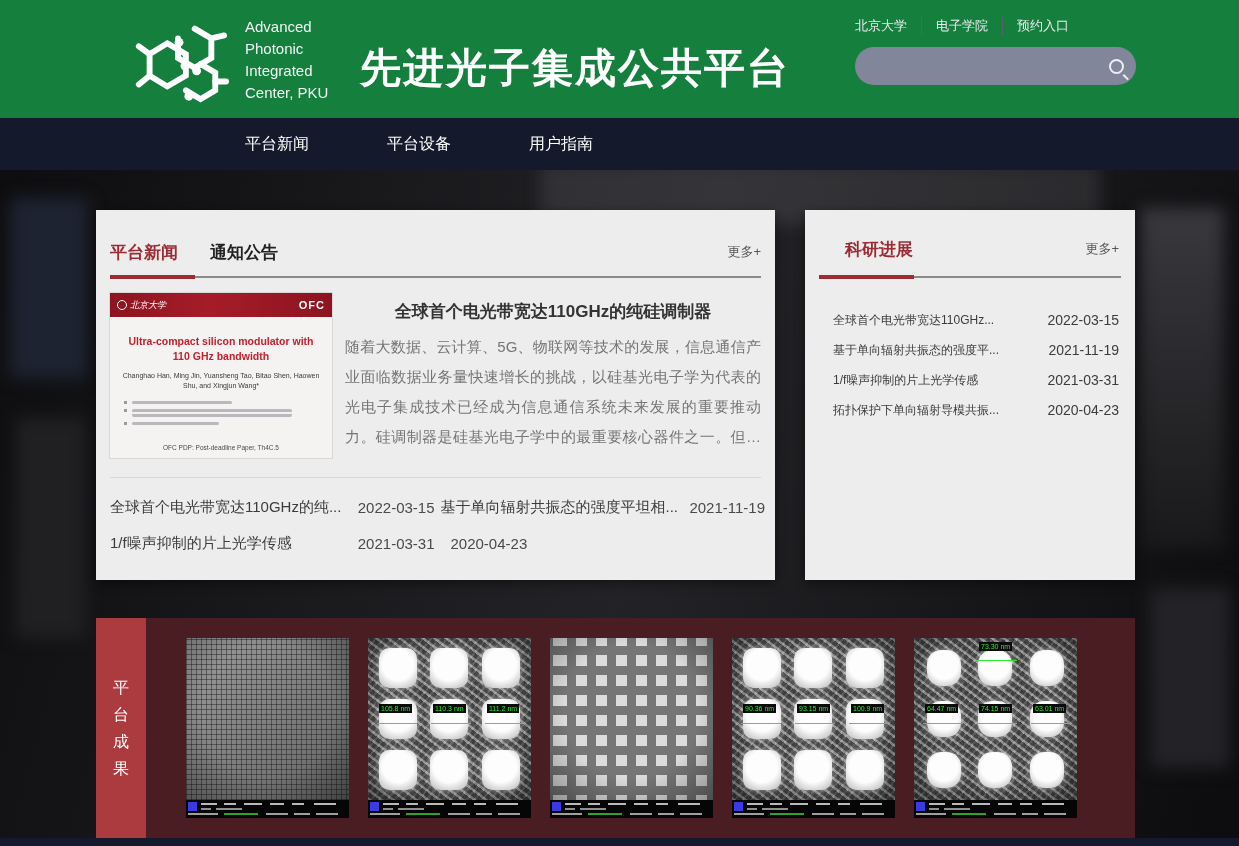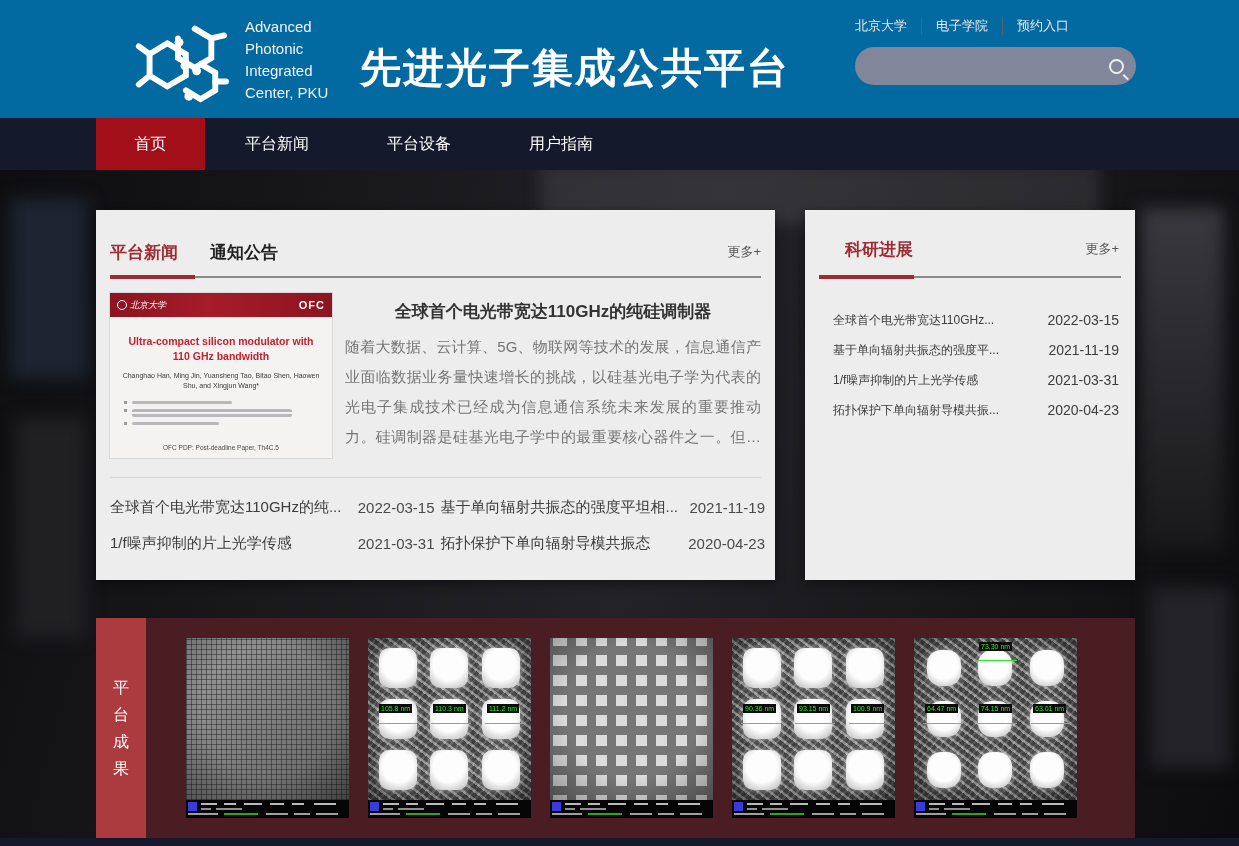--- a/index.html
+++ b/index.html
@@ -11,21 +11,21 @@
   .hero { position:absolute; left:0; top:118px; width:1239px; height:728px;
     background:linear-gradient(105deg,#0d0d0f 0%,#19191c 28%,#232327 52%,#1a1a1d 70%,#0c0c0e 100%); }
   .hero .shape { position:absolute; filter:blur(8px); }
   .hs1 { left:10px; top:80px; width:78px; height:180px; background:#1d2331; filter:blur(5px); }
   .hs2 { left:16px; top:300px; width:70px; height:220px; background:#202023; }
   .hs3 { left:540px; top:46px; width:560px; height:60px; background:rgba(118,118,124,.22); filter:blur(14px); }
   .hs4 { left:1140px; top:90px; width:84px; height:340px; background:linear-gradient(180deg,#38383d,#19191b); }
   .hs5 { left:1150px; top:470px; width:80px; height:180px; background:#232327; }
 
   
-  .header { position:absolute; left:0; top:0; width:1239px; height:118px; background:#0369a1; z-index:5;text-decoration:underline; }
+  .header { position:absolute; left:0; top:0; width:1239px; height:118px; background:#15803d; z-index:5;text-decoration:underline; }
   .logo { position:absolute; left:128px; top:10px; width:102px; height:98px; cursor:pointer; }
   .logo-text { position:absolute; left:245px; top:16px; color:#f2f3f6; font-size:15px; line-height:22px; }
   .site-title { position:absolute; left:360px; top:41px; color:#ffffff; font-size:41px; font-weight:bold; letter-spacing:2px; }
   .top-links { position:absolute; left:855px; top:17px; display:flex; align-items:center; }
   .top-links a { color:#e8e9ee; font-size:13px; text-decoration:none; padding:0 14px; border-right:1px solid #5a5f73; cursor:pointer; }
   .top-links a:first-child { padding-left:0; }
   .top-links a:last-child { border-right:none; }
   .search { position:absolute; left:855px; top:47px; width:281px; height:38px; background:#82869a; border-radius:19px; display:flex; align-items:center; }
   .search input { flex:1; height:100%; background:transparent; border:none; outline:none; padding:0 16px; color:#fff; font-size:14px; }
   .search-btn { width:40px; height:38px; display:flex; align-items:center; justify-content:center; cursor:pointer; }
@@ -180,21 +180,20 @@
     </div>
     <div class="search">
       <input type="text" placeholder="" style="">
       <div class="search-btn">
         <span class="mag"></span>
       </div>
     </div>
   </div>
 
   <div class="nav">
-    <div class="nav-item active ni0">首页</div>
     <div class="nav-item ni1">平台新闻</div>
     <div class="nav-item ni2">平台设备</div>
     <div class="nav-item ni3">用户指南</div>
   </div>
 
   <div class="panel panel-news">
     <div class="tabs-row">
       <span class="tab active">平台新闻</span>
       <span class="tab">通知公告</span>
       <span class="more">更多+</span>
@@ -233,21 +232,20 @@
       </div>
       <div class="nrow">
         <span class="t">基于单向辐射共振态的强度平坦相...</span>
         <span class="d">2021-11-19</span>
       </div>
       <div class="nrow">
         <span class="t">1/f噪声抑制的片上光学传感</span>
         <span class="d">2021-03-31</span>
       </div>
       <div class="nrow">
-        <span class="t">拓扑保护下单向辐射导模共振态</span>
         <span class="d">2020-04-23</span>
       </div>
     </div>
   </div>
 
   <div class="panel panel-res">
     <div class="res-title">科研进展</div>
     <div class="res-more">更多+</div>
     <div class="rule">
       <span class="red-seg" style="width:95px;"></span>

